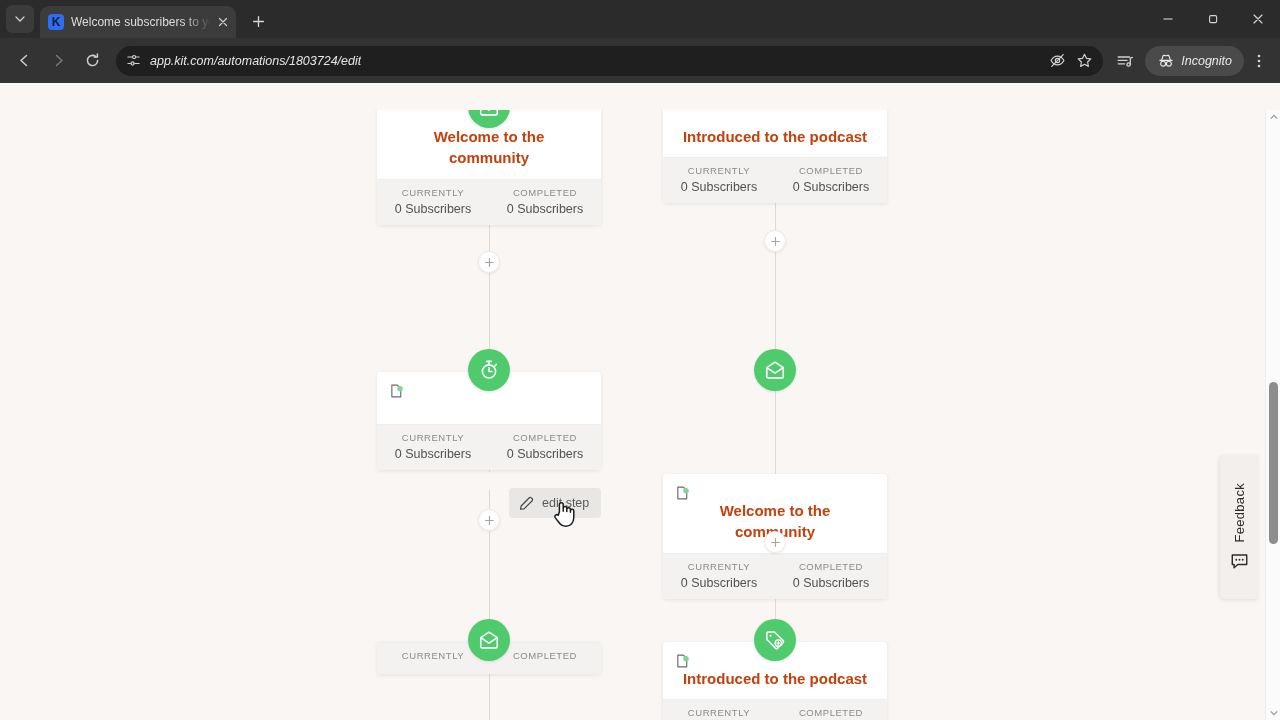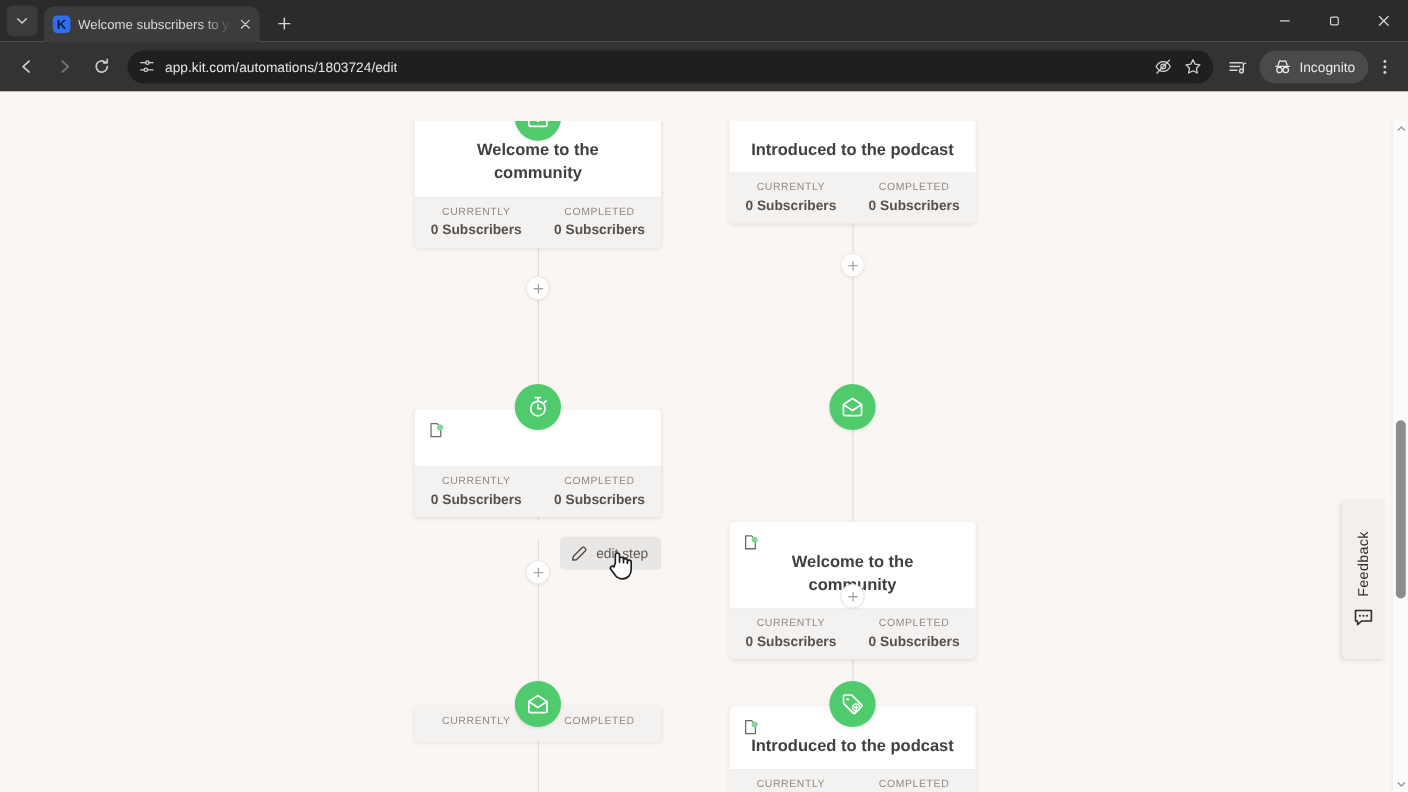--- a/index.html
+++ b/index.html
@@ -53,21 +53,21 @@
     position: absolute; right: 0; top: 0; height: 38px;
     display: flex; align-items: center;
   }
   .winbtn {
     width: 45px; height: 38px; display: flex;
     align-items: center; justify-content: center; color: #d6d6d6;
   }
 
   .toolbar {
     height: 45px; background: #333333;
-    display: flex; align-items: center; padding: 0 8px; gap: 2px;
+    display: flex; align-items: center; padding: 0 8px; gap: 2px; font-style: italic;
   }
   .navbtn {
     width: 32px; height: 32px; border-radius: 50%;
     display: flex; align-items: center; justify-content: center;
     color: #cfcfcf;
   }
   .navbtn.disabled { color: #7a7a7a; }
   .omnibox {
     flex: 1 1 auto; height: 30px; margin: 0 6px;
     background: #1f1f1f; border-radius: 16px;
@@ -117,36 +117,36 @@
   
   .card {
     position: absolute; width: 224px;
     background: #ffffff; border-radius: 4px;
     box-shadow: 0 1px 4px rgba(0,0,0,.09);
     overflow: hidden;
   }
   .card-body { position: relative; padding: 16px 14px 10px; min-height: 62px; }
   .card-title {
     text-align: center; font-size: 15px; font-weight: 700;
-    color: #404040; line-height: 1.42; padding: 0 4px;
+    color: #c2410c; line-height: 1.42; padding: 0 4px;
   }
   .doc-icon {
     position: absolute; left: 12px; top: 11px;
     width: 16px; height: 16px;
   }
   .card-stats {
     background: #f4f2f0; display: flex; border-top: 1px solid #f0eeec;
     padding: 7px 0 9px;
   }
   .stat { flex: 1 1 0; text-align: center; }
   .stat-label {
     font-size: 9.5px; font-weight: 400; letter-spacing: .55px;
     color: #8e8986; margin-bottom: 4px;
   }
-  .stat-value { font-size: 12.5px; color: #55514f; font-weight: bold; }
+  .stat-value { font-size: 12.5px; color: #55514f; }
 
   
   .bubble {
     position: absolute; width: 42px; height: 42px; border-radius: 50%;
     background: #4fcb6e; display: flex; align-items: center; justify-content: center;
     box-shadow: 0 1px 3px rgba(0,0,0,.10);
     z-index: 4;
   }
 
   

